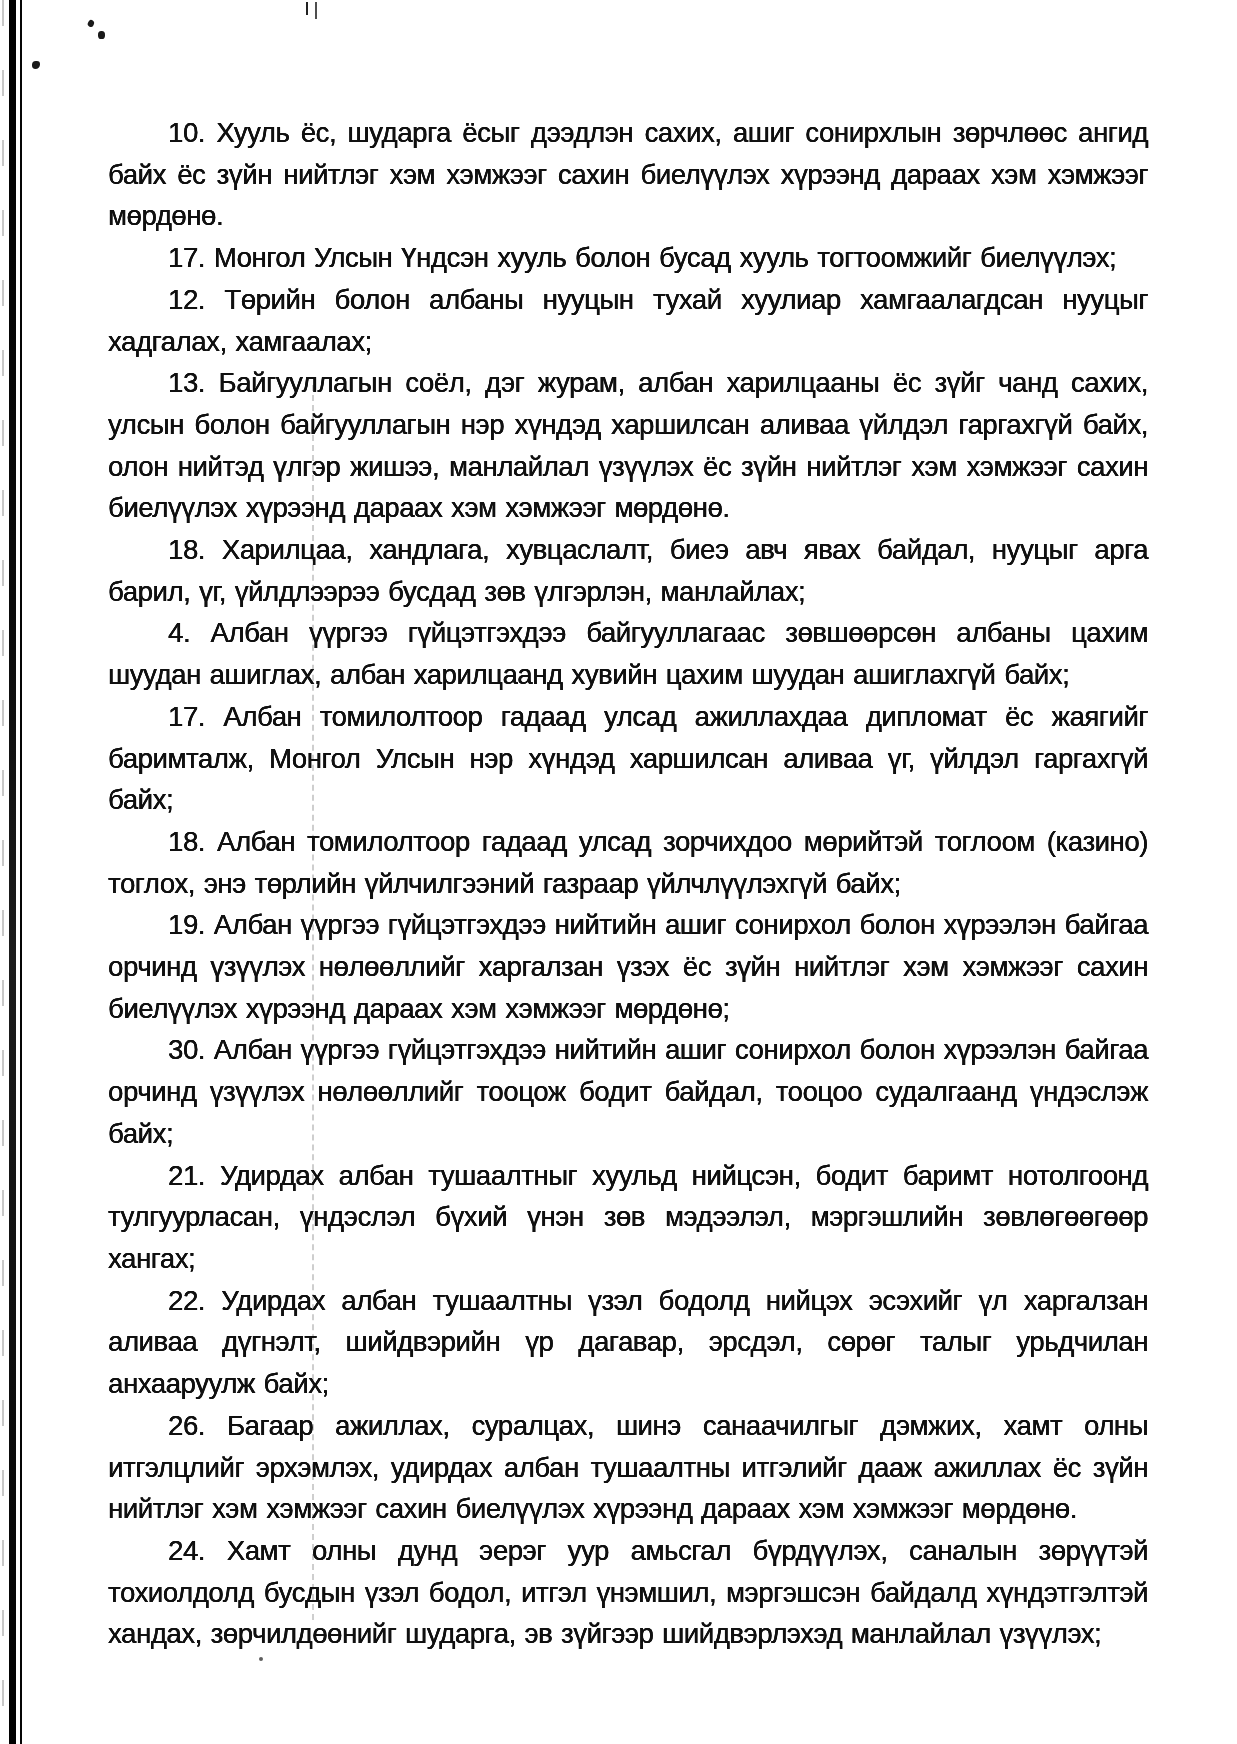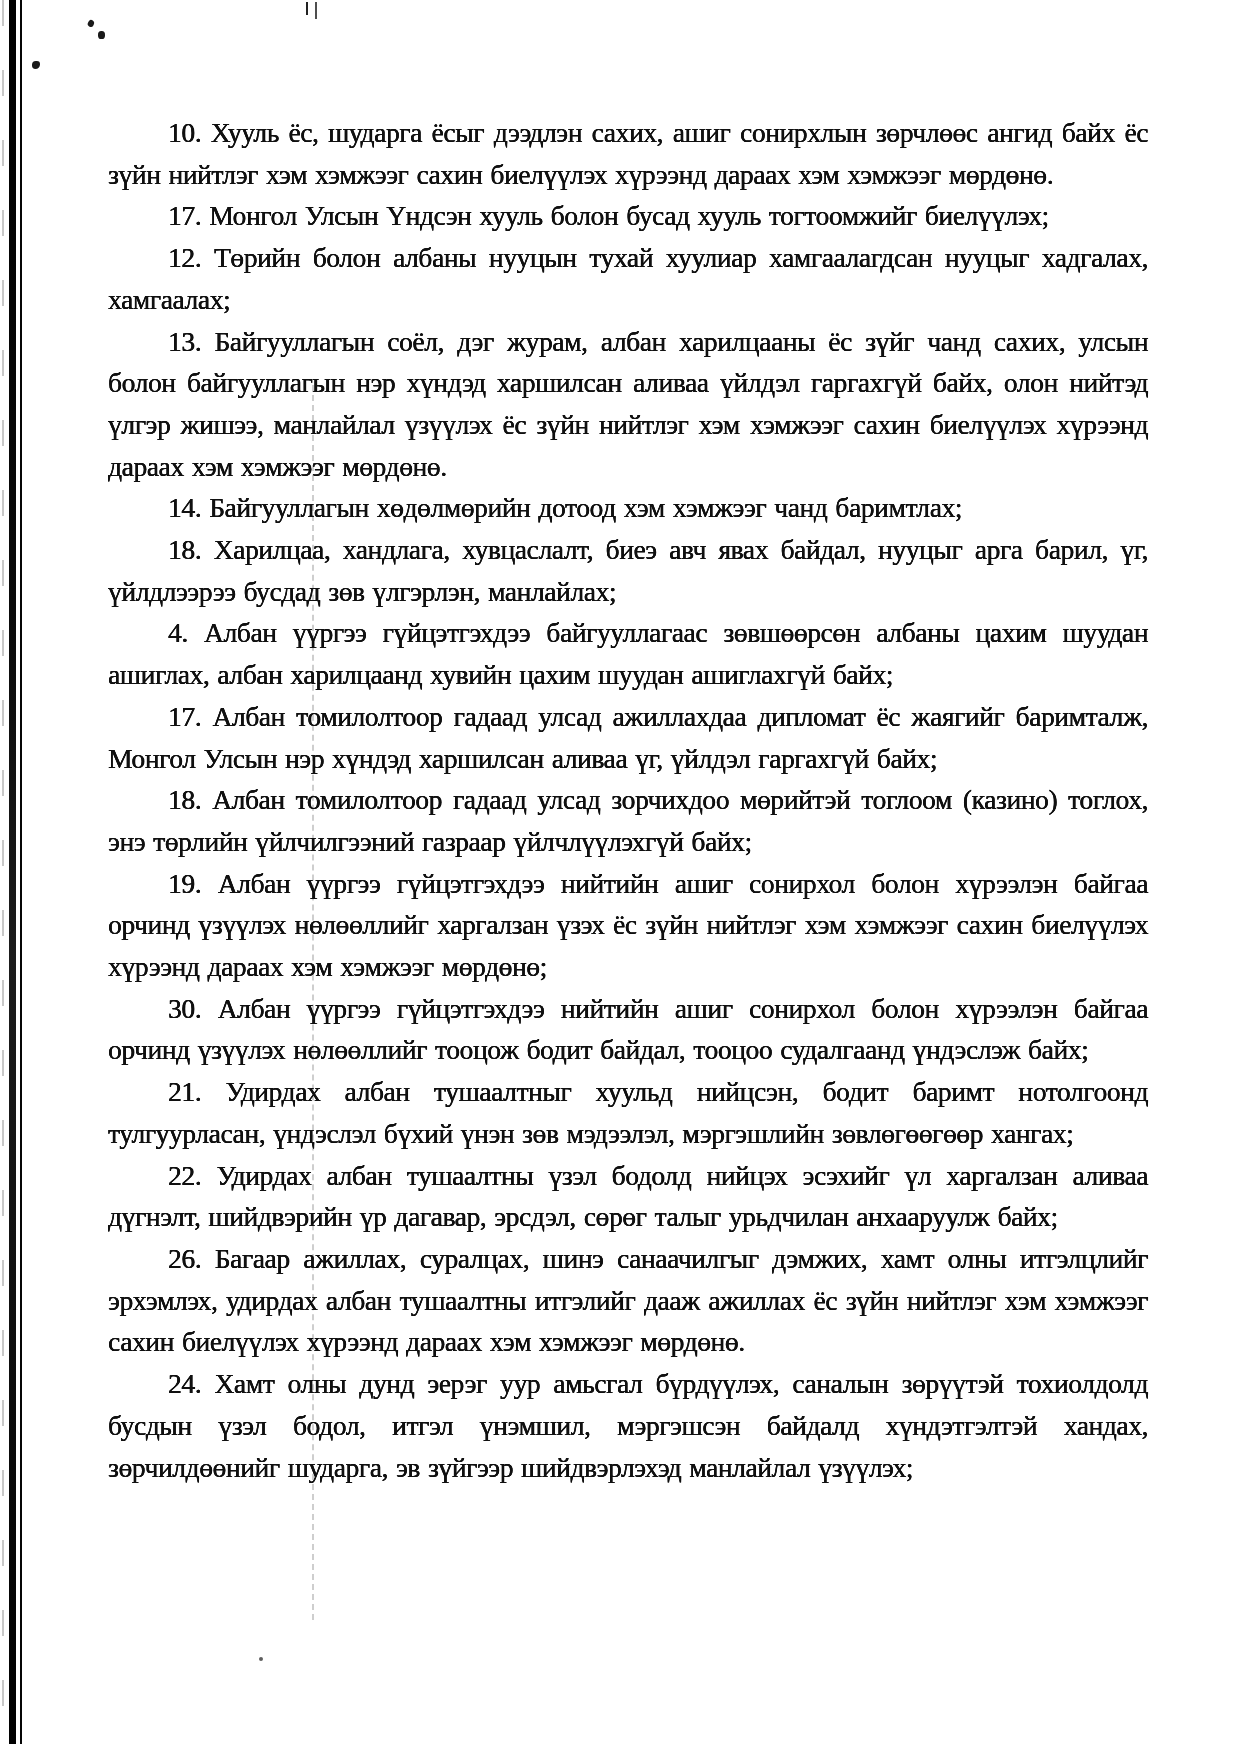--- a/index.html
+++ b/index.html
@@ -65,21 +65,20 @@
     letter-spacing: -0.4px;
     word-spacing: 1.5px;
     text-align: justify;
     text-align-last: left;
     text-shadow: 0 0 0.6px #101010, 0.3px 0 0 #101010;
   }
   .doc p {
     margin: 0;
     padding: 0;
     text-indent: 60px;
-    font-family: Liberation Serif, serif;
   }
 </style>
 </head>
 <body>
 
 <div class="edge-ghost"></div>
 <div class="edge-thick"></div>
 <div class="edge-thin"></div>
 <div class="crease"></div>
 <div class="tick tick-a"></div>
@@ -87,21 +86,20 @@
 <div class="speck speck-1"></div>
 <div class="speck speck-2"></div>
 <div class="speck speck-3"></div>
 <div class="speck speck-4"></div>
 
 <div class="doc">
   <p><span>10.</span> <span>Хууль ёс, шударга ёсыг дээдлэн сахих, ашиг сонирхлын зөрчлөөс ангид байх ёс зүйн нийтлэг хэм хэмжээг сахин биелүүлэх хүрээнд дараах хэм хэмжээг мөрдөнө.</span></p>
   <p><span>17.</span> <span>Монгол Улсын Үндсэн хууль болон бусад хууль тогтоомжийг биелүүлэх;</span></p>
   <p><span>12.</span> <span>Төрийн болон албаны нууцын тухай хуулиар хамгаалагдсан нууцыг хадгалах, хамгаалах;</span></p>
   <p><span>13.</span> <span>Байгууллагын соёл, дэг журам, албан харилцааны ёс зүйг чанд сахих, улсын болон байгууллагын нэр хүндэд харшилсан аливаа үйлдэл гаргахгүй байх, олон нийтэд үлгэр жишээ, манлайлал үзүүлэх ёс зүйн нийтлэг хэм хэмжээг сахин биелүүлэх хүрээнд дараах хэм хэмжээг мөрдөнө.</span></p>
-  <p><span>14.</span> <span>Байгууллагын хөдөлмөрийн дотоод хэм хэмжээг чанд баримтлах;</span></p>
   <p><span>18.</span> <span>Харилцаа, хандлага, хувцаслалт, биеэ авч явах байдал, нууцыг арга барил, үг, үйлдлээрээ бусдад зөв үлгэрлэн, манлайлах;</span></p>
   <p><span>4.</span> <span>Албан үүргээ гүйцэтгэхдээ байгууллагаас зөвшөөрсөн албаны цахим шуудан ашиглах, албан харилцаанд хувийн цахим шуудан ашиглахгүй байх;</span></p>
   <p><span>17.</span> <span>Албан томилолтоор гадаад улсад ажиллахдаа дипломат ёс жаягийг баримталж, Монгол Улсын нэр хүндэд харшилсан аливаа үг, үйлдэл гаргахгүй байх;</span></p>
   <p><span>18.</span> <span>Албан томилолтоор гадаад улсад зорчихдоо мөрийтэй тоглоом (казино) тоглох, энэ төрлийн үйлчилгээний газраар үйлчлүүлэхгүй байх;</span></p>
   <p><span>19.</span> <span>Албан үүргээ гүйцэтгэхдээ нийтийн ашиг сонирхол болон хүрээлэн байгаа орчинд үзүүлэх нөлөөллийг харгалзан үзэх ёс зүйн нийтлэг хэм хэмжээг сахин биелүүлэх хүрээнд дараах хэм хэмжээг мөрдөнө;</span></p>
   <p><span>30.</span> <span>Албан үүргээ гүйцэтгэхдээ нийтийн ашиг сонирхол болон хүрээлэн байгаа орчинд үзүүлэх нөлөөллийг тооцож бодит байдал, тооцоо судалгаанд үндэслэж байх;</span></p>
   <p><span>21.</span> <span>Удирдах албан тушаалтныг хуульд нийцсэн, бодит баримт нотолгоонд тулгуурласан, үндэслэл бүхий үнэн зөв мэдээлэл, мэргэшлийн зөвлөгөөгөөр хангах;</span></p>
   <p><span>22.</span> <span>Удирдах албан тушаалтны үзэл бодолд нийцэх эсэхийг үл харгалзан аливаа дүгнэлт, шийдвэрийн үр дагавар, эрсдэл, сөрөг талыг урьдчилан анхааруулж байх;</span></p>
   <p><span>26.</span> <span>Багаар ажиллах, суралцах, шинэ санаачилгыг дэмжих, хамт олны итгэлцлийг эрхэмлэх, удирдах албан тушаалтны итгэлийг дааж ажиллах ёс зүйн нийтлэг хэм хэмжээг сахин биелүүлэх хүрээнд дараах хэм хэмжээг мөрдөнө.</span></p>
   <p><span>24.</span> <span>Хамт олны дунд эерэг уур амьсгал бүрдүүлэх, саналын зөрүүтэй тохиолдолд бусдын үзэл бодол, итгэл үнэмшил, мэргэшсэн байдалд хүндэтгэлтэй хандах, зөрчилдөөнийг шударга, эв зүйгээр шийдвэрлэхэд манлайлал үзүүлэх;</span></p>

